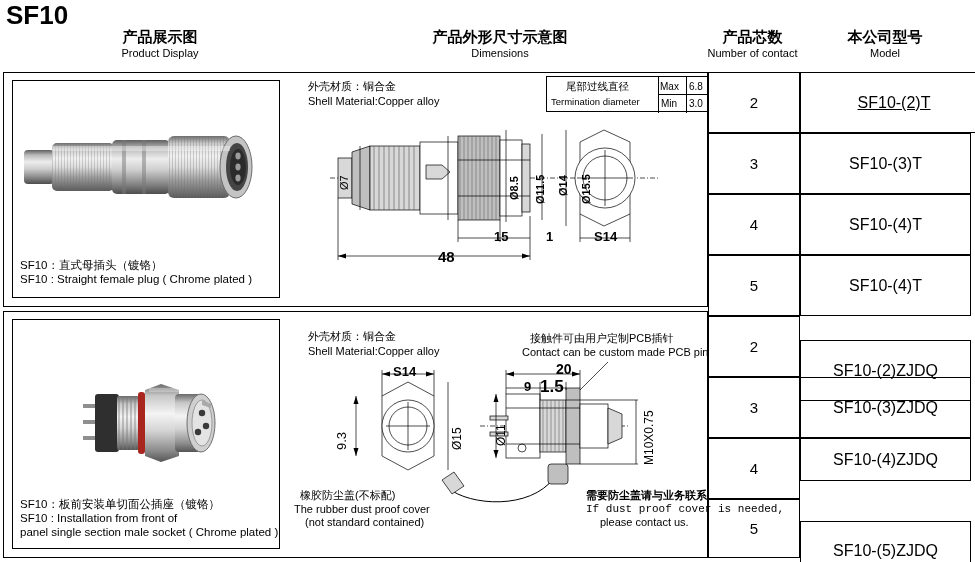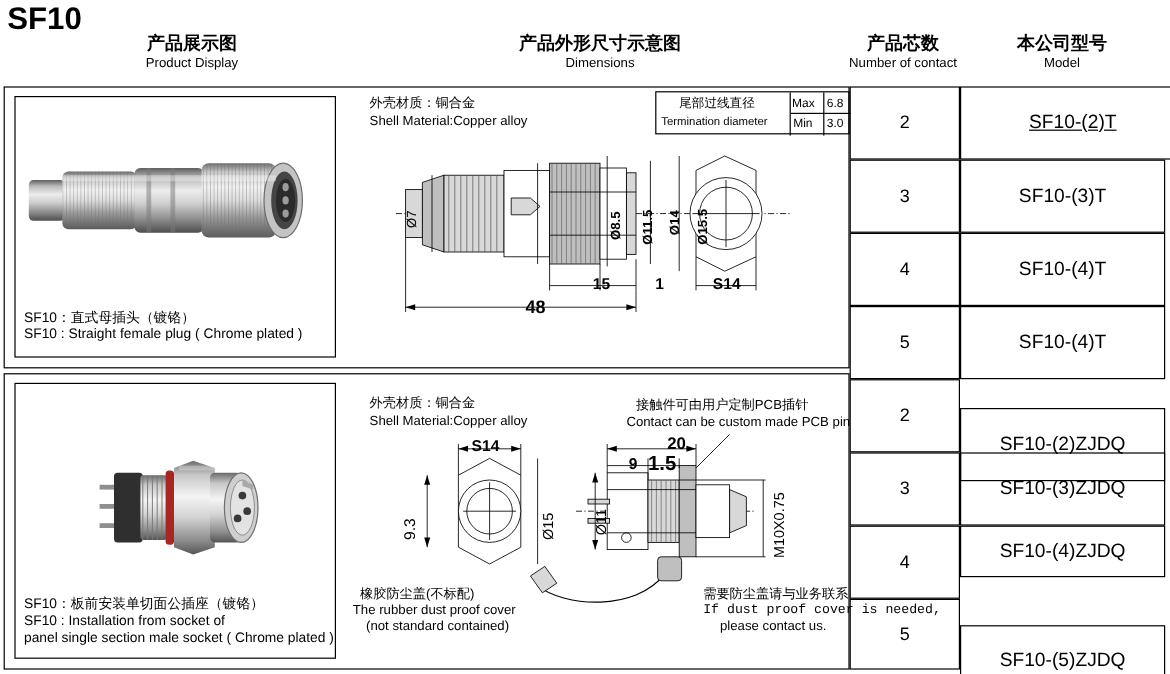--- a/index.html
+++ b/index.html
@@ -187,21 +187,21 @@
 
       <circle cx="127" cy="33" r="3.2" fill="#3a3a3a"></circle>
       <circle cx="131" cy="46" r="3.2" fill="#3a3a3a"></circle>
       <circle cx="123" cy="52" r="3.2" fill="#3a3a3a"></circle>
       <rect x="74" y="8" width="30" height="4" fill="#fff" opacity="0.3"></rect>
     </svg>
   </div>
 
   <div class="caption" style="left:20px; top:497px; width:265px;">
     <div>SF10：板前安装单切面公插座（镀铬）</div>
-    <div>SF10 : Installation from socket of</div>
+    <div>SF10 : Installation from front of</div>
     <div>panel single section male socket ( Chrome plated )</div>
   </div>
 
   <div class="dtext" style="left:308px; top:80px;">外壳材质：铜合金</div>
   <div class="dtext" style="left:308px; top:95px;">Shell Material:Copper alloy</div>
 
   <div class="minibox" style="left:546px; top:76px; width:162px; height:36px;">
     <div style="position:absolute; left:0; top:0; width:112px; height:36px; border-right:1px solid #000;"></div>
     <div style="position:absolute; left:112px; top:0; width:28px; height:18px; border-right:1px solid #000; border-bottom:1px solid #000;"></div>
     <div style="position:absolute; left:112px; top:18px; width:28px; height:18px; border-right:1px solid #000;"></div>
@@ -384,21 +384,21 @@
   <div class="vtext" style="left:494px; top:446px; transform:rotate(-90deg); font-size:12px;">Ø11</div>
   <div class="dtext b" style="left:556px; top:363px; font-size:14px;">20</div>
   <div class="dtext b" style="left:524px; top:380px; font-size:13px;">9</div>
   <div class="dtext b" style="left:540px; top:380px; font-size:17px;">1.5</div>
   <div class="vtext b" style="left:642px; top:465px; transform:rotate(-90deg); font-size:12px;">M10X0.75</div>
 
   <div class="dtext" style="left:300px; top:489px;">橡胶防尘盖(不标配)</div>
   <div class="dtext" style="left:294px; top:503px;">The rubber dust proof cover</div>
   <div class="dtext" style="left:305px; top:516px;">(not standard contained)</div>
 
-  <div class="dtext" style="left:586px; top:489px;">需要防尘盖请与业务联系</div>
+  <div class="dtext" style="left:586px; top:489px;font-weight:bold;">需要防尘盖请与业务联系</div>
   <div class="dtext" style="left:586px; top:503px;font-family:Liberation Mono, monospace;">If dust proof cover is needed,</div>
   <div class="dtext" style="left:600px; top:516px;">please contact us.</div>
 
   <div class="tcell" style="left:708px; top:72px; width:92px; height:61px;">2</div>
   <div class="tcell model" style="left:800px; top:72px; width:188px; height:61px;text-decoration:underline;">SF10-(2)T</div>
 
   <div class="tcell" style="left:708px; top:133px; width:92px; height:61px;">3</div>
   <div class="tcell model" style="left:800px; top:133px; width:171px; height:61px;">SF10-(3)T</div>
 
   <div class="tcell" style="left:708px; top:194px; width:92px; height:61px;">4</div>

